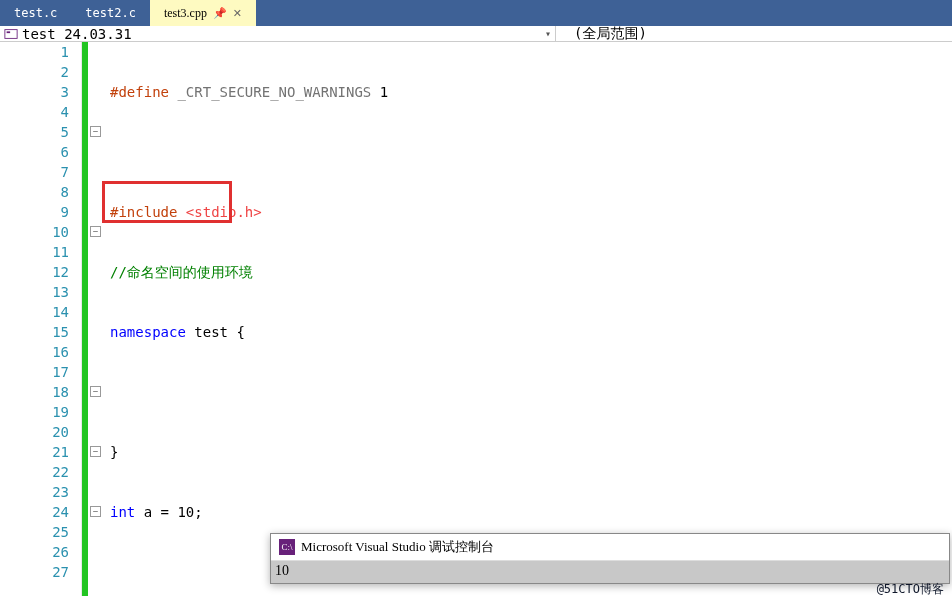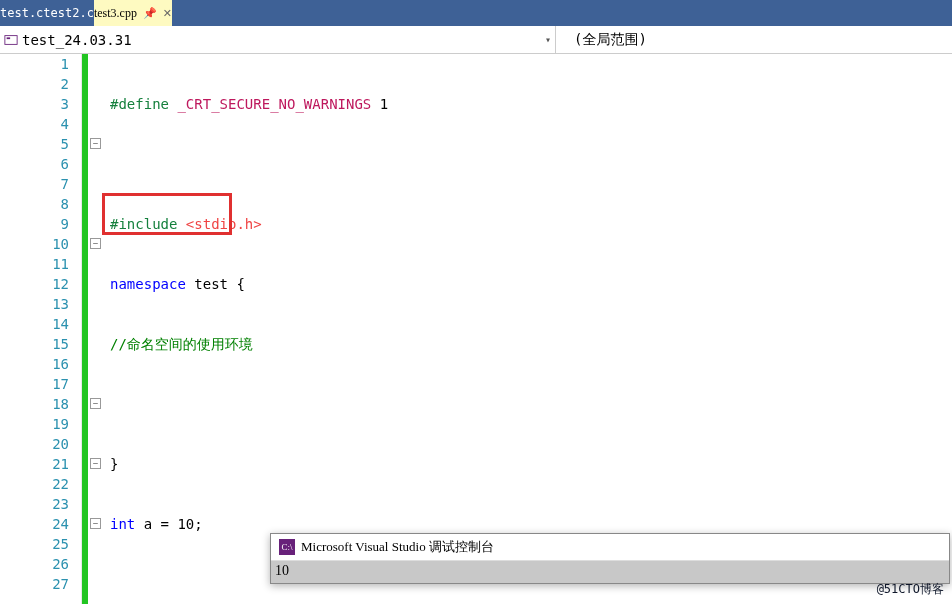--- a/index.html
+++ b/index.html
@@ -1,35 +1,35 @@
 <!DOCTYPE html>
 <html><head>
 <meta charset="utf-8">
 <style>
 * { margin: 0; padding: 0; box-sizing: border-box; }
 body { font-family: Consolas, "Microsoft YaHei", monospace; font-size: 14px; background: #fff; width: 952px; height: 604px; overflow: hidden; position: relative; }
 .tabs { display: flex; background: #3e6196; height: 26px; align-items: stretch; }
-.tab { padding: 4px 0; color: #fff; font-size: 12px; display: flex; align-items: center; gap: 6px; cursor: pointer; }
+.tab { padding: 4px 14px; color: #fff; font-size: 12px; display: flex; align-items: center; gap: 6px; cursor: pointer; }
 .tab.active { background: #fefac1; color: #000; font-family: Liberation Serif, serif; }
 .tab-close, .tab-pin { font-size: 11px; color: #666; }
-.context-bar { display: flex; border-bottom: 1px solid #ccc; height: 28px; background: #fff; }
+.context-bar { display: flex; border-bottom: 1px solid #ccc; height: 16px; background: #fff; }
 .ctx-left { flex: 0 0 556px; display: flex; align-items: center; padding: 0 4px; border-right: 1px solid #ccc; }
 .ctx-right { flex: 1; display: flex; align-items: center; padding: 8px 18px; }
 .ctx-icon { width: 14px; height: 14px; margin-right: 4px; display: inline-flex; }
 .ctx-dd { margin-left: auto; color: #555; font-size: 10px; }
 .editor { display: flex; height: calc(100% - 50px); position: relative; }
 .gutter { width: 82px; background: #fff; text-align: right; color: #2b91af; font-size: 14px; line-height: 20px; padding-right: 12px; border-right: 1px solid #e8e8e8; }
 .gutter div { height: 20px; }
 .fold-col { width: 16px; background: #fff; position: relative; }
 .fold-mark { position: absolute; left: 2px; width: 11px; height: 11px; border: 1px solid #999; background: #fff; color: #666; font-size: 9px; line-height: 9px; text-align: center; }
 .change-bar { width: 6px; background: #22c522; }
 .code { flex: 1; font-family: Consolas, monospace; line-height: 20px; white-space: pre; padding-left: 6px; position: relative; }
 .code-line { height: 20px; }
-.c-pre { color: #15803d; }
-.c-def { color: #be185d; }
+.c-pre { color: #c2410c; }
+.c-def { color: #737373; }
 .c-inc { color: #ef4444; }
 .c-com { color: #008000; }
 .c-kw { color: #0000ff; }
 .c-type { color: #0000ff; }
 .c-ns { color: #000; }
 .highlight-box { position: absolute; border: 3px solid #e03030; left: 102px; top: 139px; width: 130px; height: 42px; pointer-events: none; z-index: 5; }
 .console { position: absolute; left: 270px; top: 533px; width: 680px; background: #fff; border: 1px solid #888; box-shadow: 0 2px 8px rgba(0,0,0,0.3); z-index: 10; }
 .console-title { background: #fff; border-bottom: 1px solid #ddd; padding: 4px 8px; display: flex; align-items: center; gap: 6px; font-family: "Microsoft YaHei"; font-size: 13px; }
 .console-icon { width: 16px; height: 16px; background: #68217a; color: #fff; font-size: 9px; display: flex; align-items: center; justify-content: center; }
 .console-body { background: #c8c8c8; padding: 2px 4px; font-family: SimSun; color: #000; min-height: 22px; }
@@ -103,22 +103,22 @@
     <div class="fold-mark" style="top:84px">−</div>
     <div class="fold-mark" style="top:184px">−</div>
     <div class="fold-mark" style="top:344px">−</div>
     <div class="fold-mark" style="top:404px">−</div>
     <div class="fold-mark" style="top:464px">−</div>
   </div>
   <div class="code">
     <div class="code-line"><span class="c-pre">#define </span><span class="c-def">_CRT_SECURE_NO_WARNINGS</span><span> 1</span></div>
     <div class="code-line"><span></span></div>
     <div class="code-line"><span class="c-pre">#include </span><span class="c-inc">&lt;stdio.h&gt;</span></div>
+    <div class="code-line"><span class="c-com">//命名空间的使用环境</span></div>
     <div class="code-line"><span class="c-kw">namespace</span><span class="c-ns"> test {</span></div>
-    <div class="code-line"><span class="c-com">//命名空间的使用环境</span></div>
     <div class="code-line"><span></span></div>
     <div class="code-line"><span>}</span></div>
     <div class="code-line"><span class="c-type">int</span><span> a = 10;</span></div>
     
     
     
     
     
     
     

